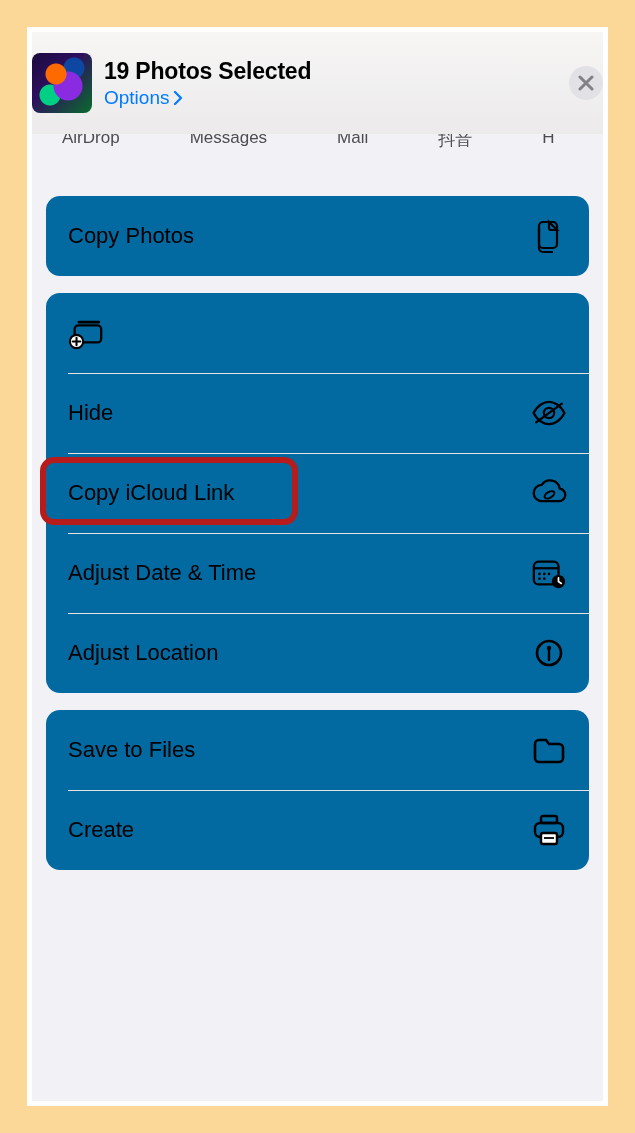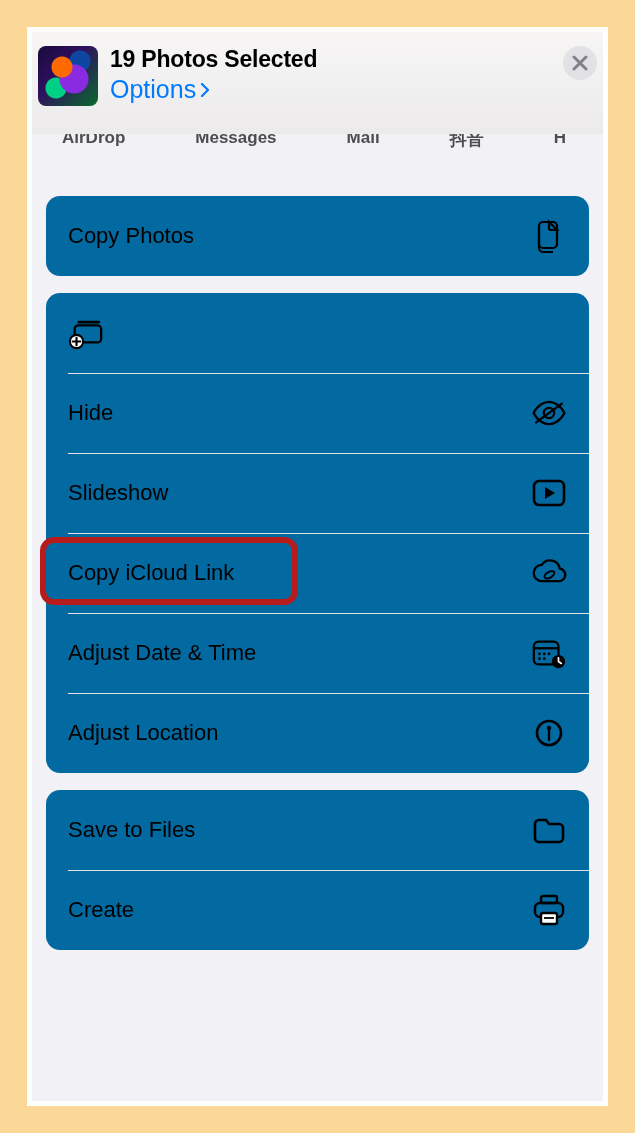--- a/index.html
+++ b/index.html
@@ -16,42 +16,42 @@
     width: 571px; height: 1069px;
     background: #f2f2f6;
     border-radius: 0;
     overflow: hidden;
     box-shadow: 0 0 0 5px #ffffff;
   }
   .header {
     height: 102px;
     background: linear-gradient(180deg, #f7f6f5 0%, #eceaeb 100%);
     display: flex;
-    align-items: flex-start;
-    padding: 14px 6px;
+    align-items: center;
+    padding: 14px 0;
     position: relative;
   }
   .thumb {
     width: 60px; height: 60px;
     border-radius: 8px;
     background: radial-gradient(circle at 40% 35%, #ff6a00 0 10px, transparent 11px),
                 radial-gradient(circle at 60% 55%, #8a2be2 0 14px, transparent 15px),
                 radial-gradient(circle at 30% 70%, #00d084 0 10px, transparent 11px),
                 radial-gradient(circle at 70% 25%, #0d47a1 0 10px, transparent 11px),
                 linear-gradient(135deg, #1a0b3d, #2e0f5e 40%, #0b6b2e);
     flex: 0 0 auto;
   }
   .title-block { margin-left: 12px; flex: 1 1 auto; }
   .title {
     font-size: 23px; font-weight: 700; letter-spacing: -0.2px;
     color: #000;
   }
   .options {
     display: inline-flex; align-items: center;
-    font-size: 25px; color: #007aff; margin-top: 2px;
+    font-size: 19px; color: #007aff; margin-top: 2px;
     cursor: pointer;
   }
   .options .chev { margin-left: 4px; }
   .close {
     width: 34px; height: 34px; border-radius: 50%;
     background: #e2e1e6;
     color: #818085;
     display: flex; align-items: center; justify-content: center;
     font-size: 20px; cursor: pointer;
   }
@@ -59,21 +59,21 @@
     height: 48px;
     display: flex; align-items: flex-start;
     padding: 0 4px;
     color: #4d4d50;
     font-size: 17px;
     gap: 70px;
     padding-left: 30px;
     overflow: hidden;
     white-space: nowrap;
   }
-  .apps-row span { position: relative; top: -6px; font-weight: bold; }
+  .apps-row span { position: relative; top: -6px; }
   .content {
     position: absolute; left: 0; right: 0; top: 150px; bottom: 0;
     overflow: hidden;
     padding: 14px;
   }
   .group {
     background: #0369a1;
     border-radius: 14px;
     margin-bottom: 17px;
     overflow: visible;
@@ -173,29 +173,20 @@
       <div class="item">
         <span class="label">Hide</span>
         <span class="icon">
           <svg width="42" height="30" viewBox="0 0 42 30">
             <path d="M3 15 C8 5 16 2 21 2 C26 2 34 5 39 15 C34 25 26 28 21 28 C16 28 8 25 3 15 Z" fill="none" stroke="#000" stroke-width="2.6"></path>
             <circle cx="21" cy="15" r="6" fill="none" stroke="#000" stroke-width="2.6"></circle>
             <path d="M6 26 L36 4" stroke="#000" stroke-width="2.6" stroke-linecap="round"></path>
           </svg>
         </span>
       </div>
-      <div class="item">
-        <span class="label">Slideshow</span>
-        <span class="icon">
-          <svg width="34" height="28" viewBox="0 0 34 28">
-            <rect x="2" y="2" width="30" height="24" rx="5" fill="none" stroke="#000" stroke-width="2.6"></rect>
-            <path d="M13 8 L23 14 L13 20 Z" fill="#000"></path>
-          </svg>
-        </span>
-      </div>
       <div class="item" style="position:relative">
         <span class="label">Copy iCloud Link</span>
         <span class="icon">
           <svg width="40" height="30" viewBox="0 0 40 30">
             <path d="M12 24 a9 9 0 0 1 0 -18 a11 11 0 0 1 20 4 a7 7 0 0 1 -2 14 z" fill="none" stroke="#000" stroke-width="2.6"></path>
             <ellipse cx="20.5" cy="17" rx="6" ry="3.2" transform="rotate(-30 20.5 17)" fill="none" stroke="#000" stroke-width="2.2"></ellipse>
           </svg>
         </span>
         <div class="highlight-box" style="left:-6px; top:4px; width:258px; height:68px;"></div>
       </div>

